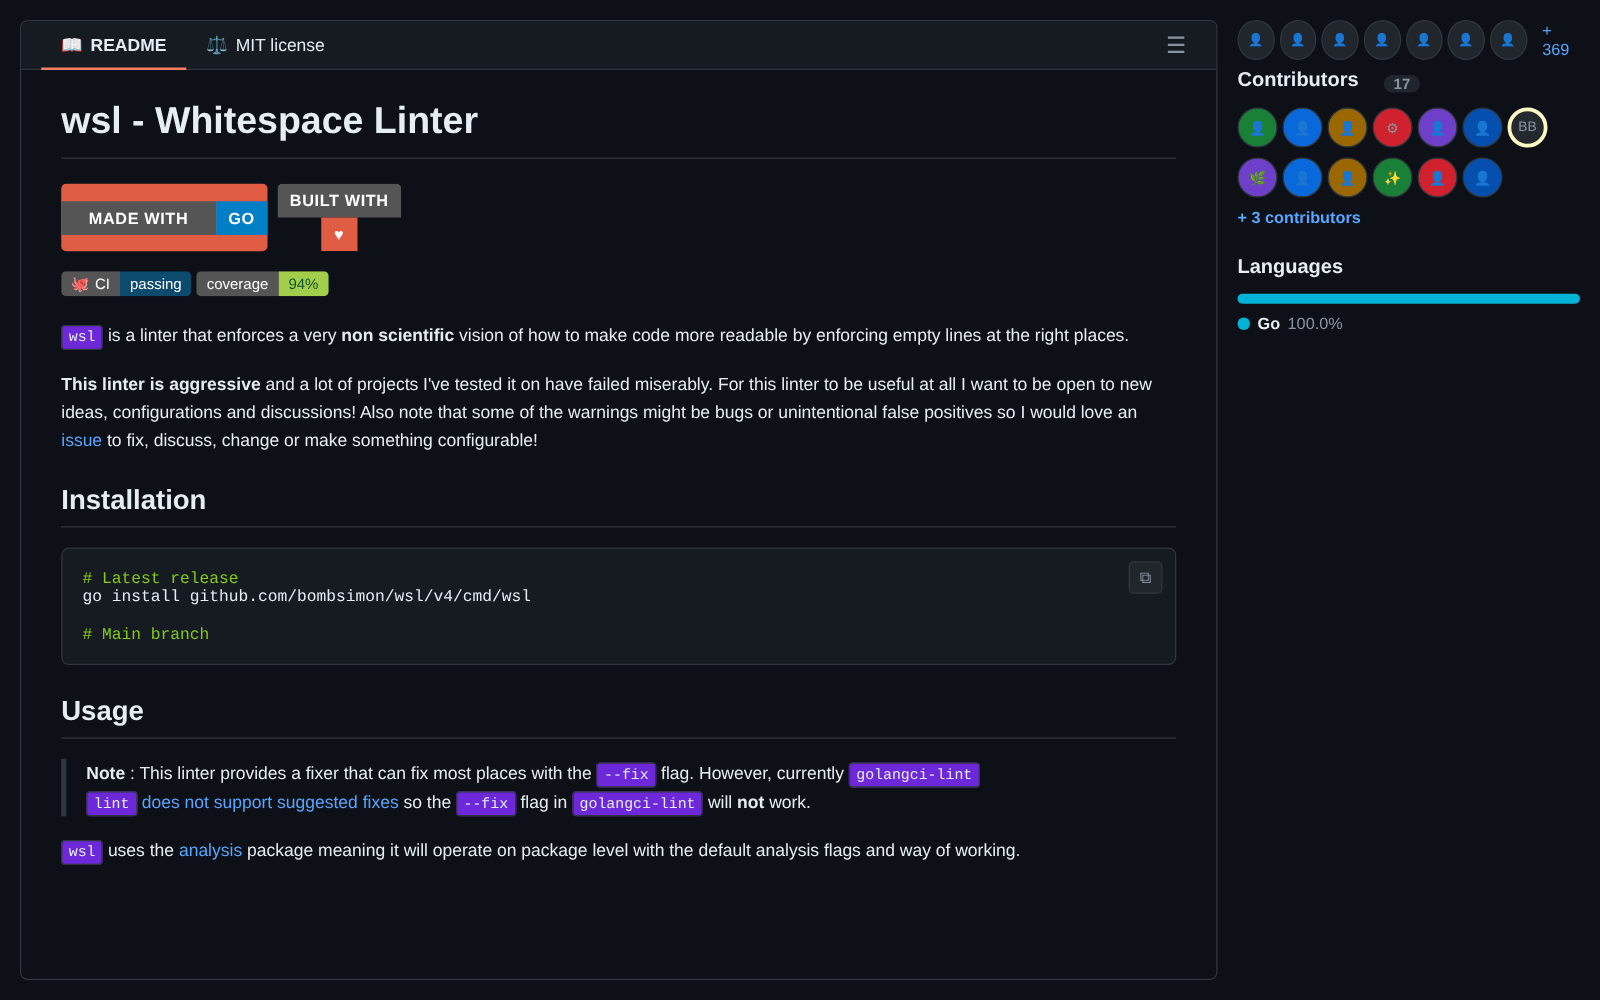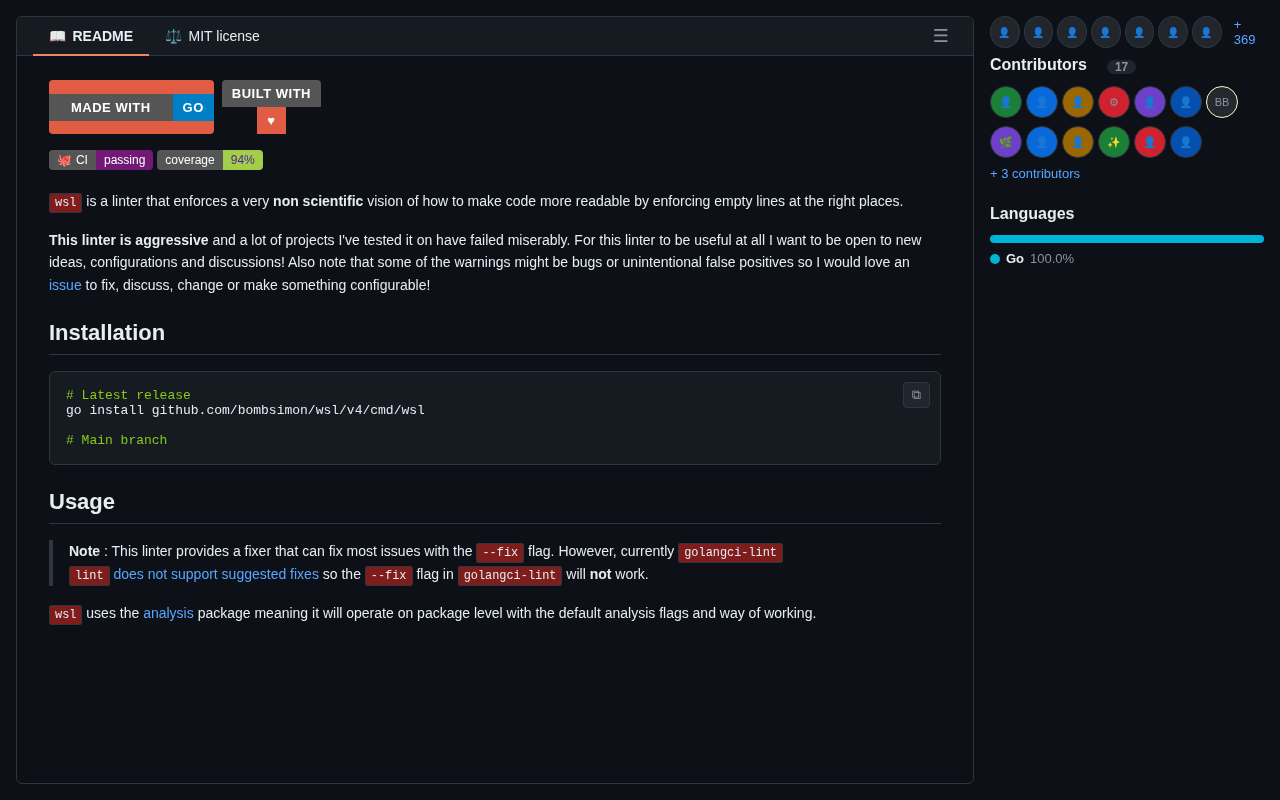--- a/index.html
+++ b/index.html
@@ -138,34 +138,34 @@
       background: #555;
       color: #fff;
       display: flex;
       align-items: center;
       gap: 4px;
     }
     .ci-badge .ci-right {
       padding: 3px 8px;
     }
     .ci-badge .ci-right.passing {
-      background: #701a75;
+      background: #0c4a6e;
       color: #fff;
     }
     .ci-badge .ci-right.coverage {
       background: #a3ce4c;
-      color: #4c1d95;
+      color: #14532d;
     }
     .readme-p {
       color: #e6edf3;
       line-height: 1.6;
       margin-bottom: 16px;
     }
     .inline-code {
-      background: #7f1d1d;
+      background: #6d28d9;
       border: 1px solid #30363d;
       border-radius: 3px;
       padding: 2px 5px;
       font-family: "SFMono-Regular", Consolas, "Liberation Mono", Menlo, monospace;
       font-size: 85%;
       color: #e6edf3;
     }
     .link {
       color: #58a6ff;
       text-decoration: none;
@@ -249,20 +249,21 @@
       align-items: center;
       justify-content: center;
       font-size: 11px;
       color: #8b949e;
     }
     .more-contributors {
       display: flex;
       align-items: center;
       gap: 4px;
       margin-bottom: 8px;
+      font-weight: bold;
     }
     .more-link {
       color: #58a6ff;
       text-decoration: none;
       font-size: 13px;
     }
     .languages-section {
       margin-top: 24px;
     }
     .languages-title {
@@ -298,21 +299,21 @@
       color: #8b949e;
     }
     
     .av1 { background: #6e40c9; }
     .av2 { background: #0969da; }
     .av3 { background: #1a7f37; }
     .av4 { background: #cf222e; }
     .av5 { background: #9a6700; }
     .av6 { background: #0550ae; }
     .av7 { background: #6e40c9; }
-    .av8 { background: #24292f; border: 1px solid #fef9c3; }
+    .av8 { background: #24292f; border: 3px solid #fef9c3; }
     .top-avatar {
       width: 32px;
       height: 32px;
       border-radius: 50%;
       background: #21262d;
       border: 1px solid #30363d;
       display: flex;
       align-items: center;
       justify-content: center;
       font-size: 10px;
@@ -348,20 +349,21 @@
       </div>
       <div class="tab">
         <span class="tab-icon">⚖️</span>
         <span>MIT license</span>
       </div>
       <div class="tabs-spacer"></div>
       <div class="tab-menu-icon">☰</div>
     </div>
 
     <div class="readme-body">
+      <h1 class="readme-title">wsl - Whitespace Linter</h1>
 
       <div class="badge-row">
         <div class="badge-made-with">
           <span class="left">MADE WITH</span>
           <span class="right">GO</span>
         </div>
         <div class="badge-built-with">
           <span class="left">BUILT WITH</span>
           <span class="right">♥</span>
         </div>
@@ -409,21 +411,21 @@
         <div>
           <span class="code-comment"># Main branch</span>
         </div>
       </div>
 
       <h2 class="section-heading">Usage</h2>
 
       <div class="blockquote">
         <p class="readme-p">
           <strong>Note</strong>
-          <span>: This linter provides a fixer that can fix most issues with the </span>
+          <span>: This linter provides a fixer that can fix most places with the </span>
           <span class="inline-code">--fix</span>
           <span> flag. However, currently </span>
           <span class="inline-code">golangci-lint</span>
           <br>
           <span class="inline-code">lint</span>
           <a href="#" class="link"> does not support suggested fixes</a>
           <span> so the </span>
           <span class="inline-code">--fix</span>
           <span> flag in </span>
           <span class="inline-code">golangci-lint</span>

